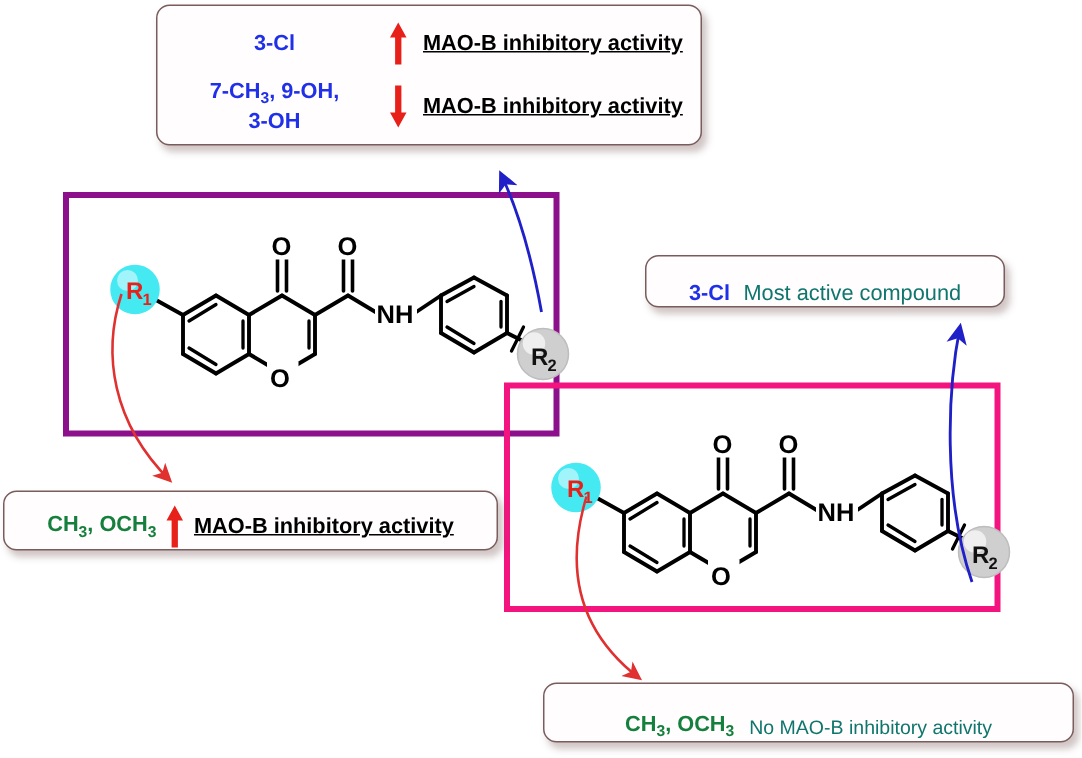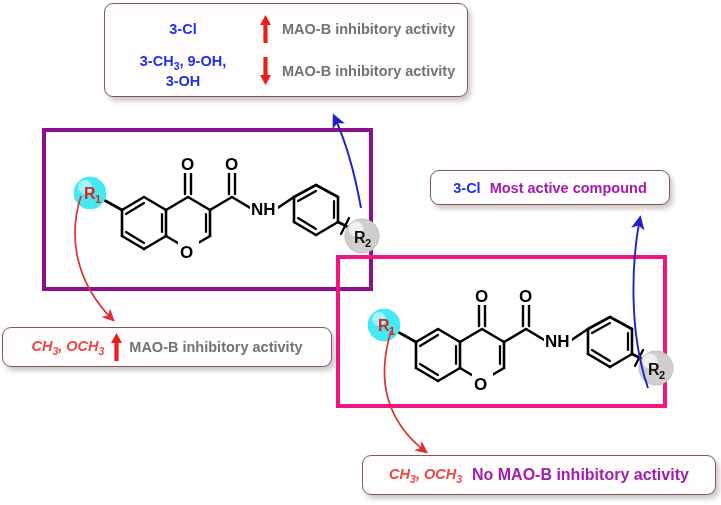--- a/index.html
+++ b/index.html
@@ -8,29 +8,29 @@
 
   .stage{position:absolute;left:0;top:0;width:721px;height:505px;}
 
   
   .callout{
     position:absolute;
     background:#fffdfd;
     border:1.6px solid #7a5c5c;
     border-radius:9px;
     box-shadow:3px 4px 5px rgba(120,90,90,.35);
-    display:flex;align-items:center;justify-content:center;
+    display:flex;align-items:flex-end;justify-content:center;
     box-sizing:border-box;
   }
   .callout .line{display:flex;align-items:center;justify-content:center;width:100%;}
 
   .sub-blue{color:#2030e8;font-weight:bold;}
-  .sub-red{color:#ef4444;font-weight:bold;font-style:italic;}
-  .act-red{color:#737373;font-weight:bold;}
-  .act-black{color:#a21caf;font-weight:bold;}
+  .sub-red{color:#15803d;font-weight:bold;}
+  .act-red{color:#000000;font-weight:bold;text-decoration:underline;}
+  .act-black{color:#0f766e;font-weight:normal;}
   sub{font-size:72%;}
 
   
   .updown{display:inline-block;width:13px;height:30px;position:relative;margin:0 6px;}
   .updown svg{display:block;}
 
   
   #box-top{left:104px;top:3px;width:364px;height:94px;flex-direction:column;padding:4px 8px;}
   #box-top .row{display:flex;align-items:center;width:100%;height:47px;}
   #box-top .lbl{width:140px;text-align:center;font-size:14.5px;line-height:1.12;}
@@ -42,21 +42,21 @@
   #box-left .txt{font-size:14.5px;white-space:nowrap;}
 
   
   #box-active{left:430px;top:170px;width:240px;height:35px;padding:0 10px;}
   #box-active .lbl{font-size:14.5px;white-space:nowrap;}
   #box-active .txt{font-size:14.5px;white-space:nowrap;padding-left:9px;}
 
   
   #box-bottom{left:362px;top:455px;width:354px;height:40px;padding:0 9px;}
   #box-bottom .lbl{font-size:14.5px;white-space:nowrap;}
-  #box-bottom .txt{font-size:16px;white-space:nowrap;padding-left:10px;}
+  #box-bottom .txt{font-size:13px;white-space:nowrap;padding-left:10px;}
 
   
   .molframe{position:absolute;box-sizing:border-box;background:transparent;}
   #frame-purple{left:42px;top:128px;width:331px;height:163px;border:4px solid #8c0f8c;}
   #frame-pink{left:336px;top:255px;width:331px;height:153px;border:4px solid #f4147f;}
 
   .molsvg{position:absolute;overflow:visible;}
   .arrowlayer{position:absolute;left:0;top:0;width:721px;height:505px;overflow:visible;pointer-events:none;}
 </style>
 </head>
@@ -225,21 +225,21 @@
       <div class="lbl sub-blue">3-Cl</div>
       <span class="updown">
         <svg width="13" height="30" viewBox="0 0 13 30">
           <path d="M6.5,1 L12,11 L8.6,11 L8.6,29 L4.4,29 L4.4,11 L1,11 Z" fill="#e8201a"></path>
         </svg>
       </span>
       <div class="txt act-red">MAO-B inhibitory activity</div>
     </div>
     <div class="row">
       <div class="lbl sub-blue">
-        <span>3-CH</span><sub>3</sub><span>, 9-OH,</span><br>
+        <span>7-CH</span><sub>3</sub><span>, 9-OH,</span><br>
         <span>3-OH</span>
       </div>
       <span class="updown">
         <svg width="13" height="30" viewBox="0 0 13 30">
           <path d="M6.5,29 L12,19 L8.6,19 L8.6,1 L4.4,1 L4.4,19 L1,19 Z" fill="#e8201a"></path>
         </svg>
       </span>
       <div class="txt act-red">MAO-B inhibitory activity</div>
     </div>
   </div>

